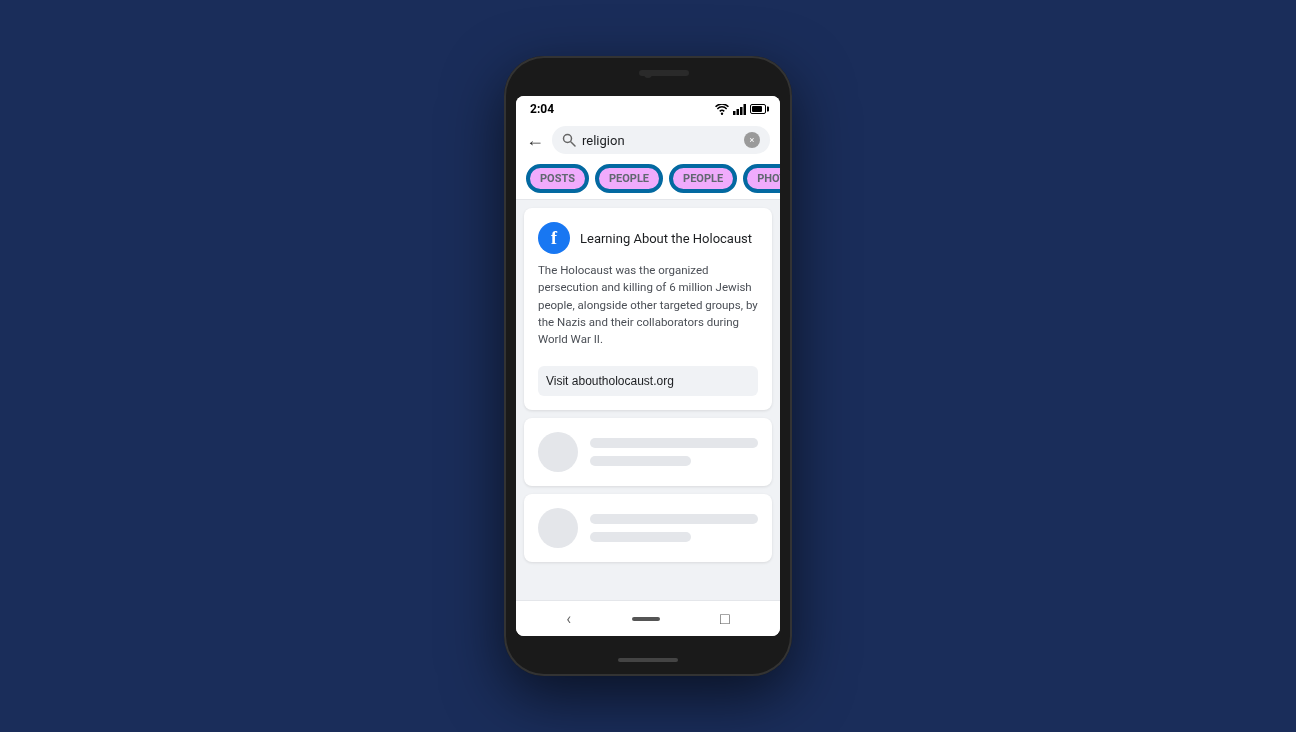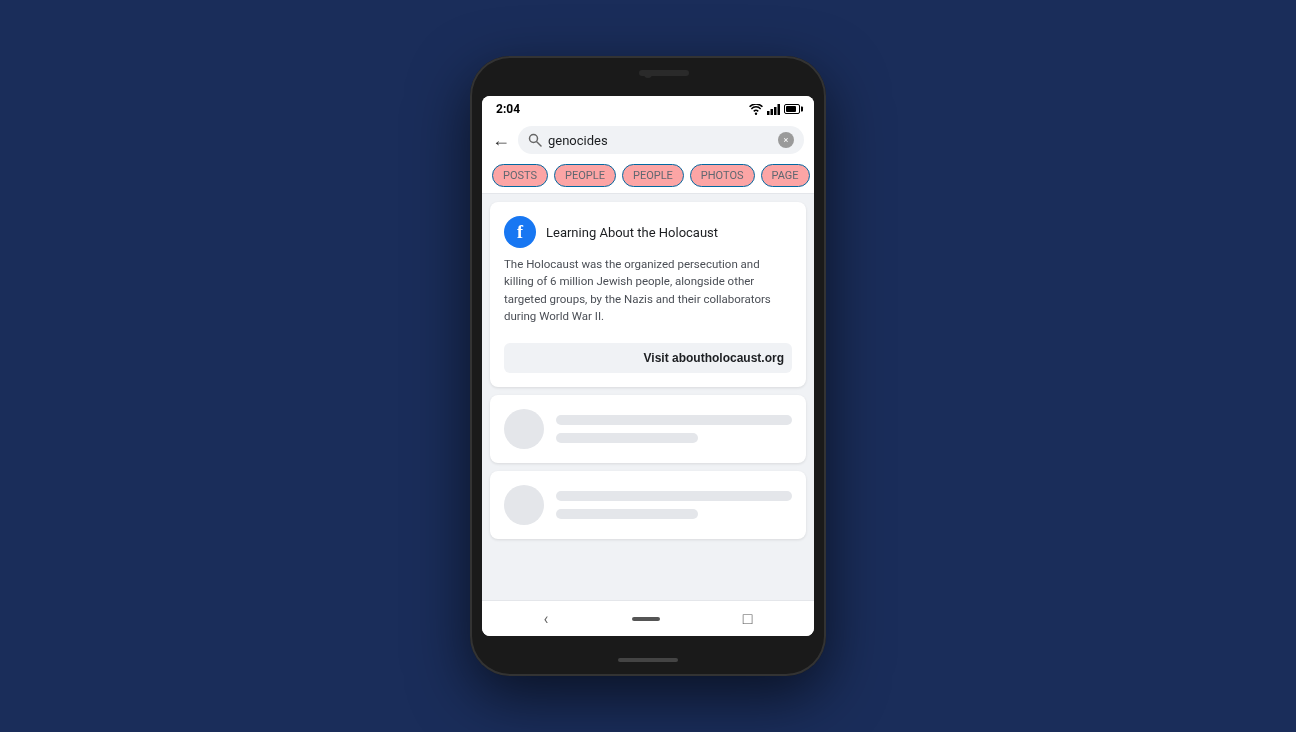--- a/index.html
+++ b/index.html
@@ -10,21 +10,21 @@
       background-color: #1a2d5a;
       display: flex;
       align-items: center;
       justify-content: center;
       font-family: -apple-system, BlinkMacSystemFont, 'Segoe UI', Roboto, sans-serif;
       overflow: hidden;
     }
 
     .phone-wrapper {
       position: relative;
-      width: 356px;
+      width: 288px;
       height: 620px;
     }
 
     .phone-shell {
       position: absolute;
       inset: 0;
       background: #1a1a1a;
       border-radius: 40px;
       box-shadow: 0 20px 60px rgba(0,0,0,0.6), inset 0 0 0 2px #333;
     }
@@ -187,28 +187,28 @@
       gap: 0;
       padding: 4px 10px 6px;
       border-bottom: 1px solid #e4e6ea;
       flex-shrink: 0;
       overflow: hidden;
     }
 
     .filter-tab {
       padding: 4px 10px;
       font-size: 11px;
-      font-weight: 400;
+      font-weight: 700;
       color: #606770;
-      border: 1px solid #0369a1;
+      border: 4px solid #0369a1;
       border-radius: 20px;
       margin-right: 6px;
       cursor: pointer;
       white-space: nowrap;
-      background: #fca5a5;
+      background: #f0abfc;
     }
 
     
     .content-area {
       flex: 1;
       overflow: hidden;
       background: #f0f2f5;
       padding: 8px;
       display: flex;
       flex-direction: column;
@@ -266,25 +266,25 @@
       margin-bottom: 0;
     }
 
     .visit-btn {
       width: 100%;
       padding: 8px;
       background: #f0f2f5;
       border: none;
       border-radius: 6px;
       font-size: 12px;
-      font-weight: 700;
+      font-weight: 400;
       color: #1c1e21;
       cursor: pointer;
       margin-top: 10px;
-      text-align: right;
+      text-align: left;
     }
 
     
     .skeleton-card {
       background: #fff;
       border-radius: 8px;
       padding: 14px;
       display: flex;
       align-items: center;
       gap: 12px;
@@ -388,21 +388,21 @@
       </div>
     </div>
 
     <div class="search-area">
       <span class="back-arrow">←</span>
       <div class="search-bar">
         <svg width="14" height="14" viewBox="0 0 14 14" fill="none">
           <circle cx="5.5" cy="5.5" r="4" stroke="#666" stroke-width="1.5" fill="none"></circle>
           <line x1="9" y1="9" x2="13" y2="13" stroke="#666" stroke-width="1.5" stroke-linecap="round"></line>
         </svg>
-        <span class="search-text">genocides</span>
+        <span class="search-text">religion</span>
         <div class="clear-btn">×</div>
       </div>
     </div>
 
     <div class="filter-tabs">
       <div class="filter-tab">POSTS</div>
       <div class="filter-tab">PEOPLE</div>
       <div class="filter-tab">PEOPLE</div>
       <div class="filter-tab">PHOTOS</div>
       <div class="filter-tab">PAGE</div>

